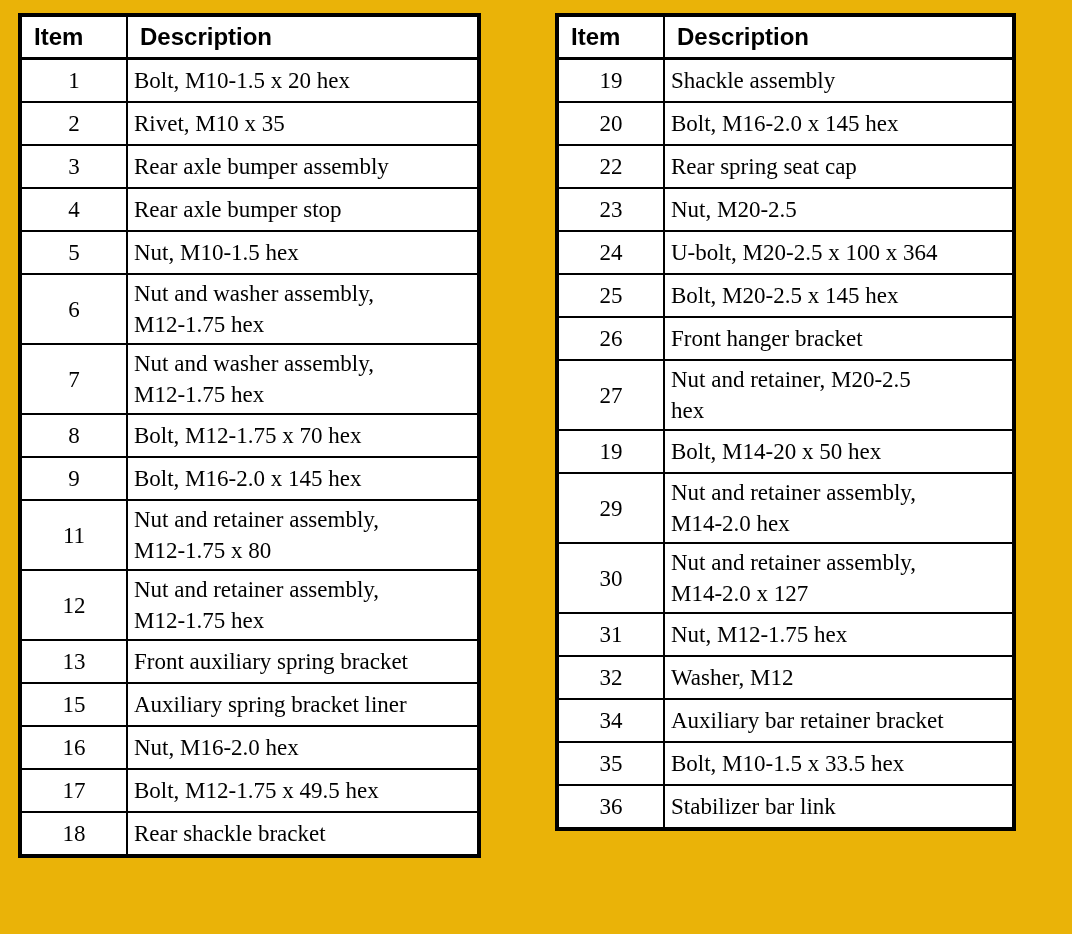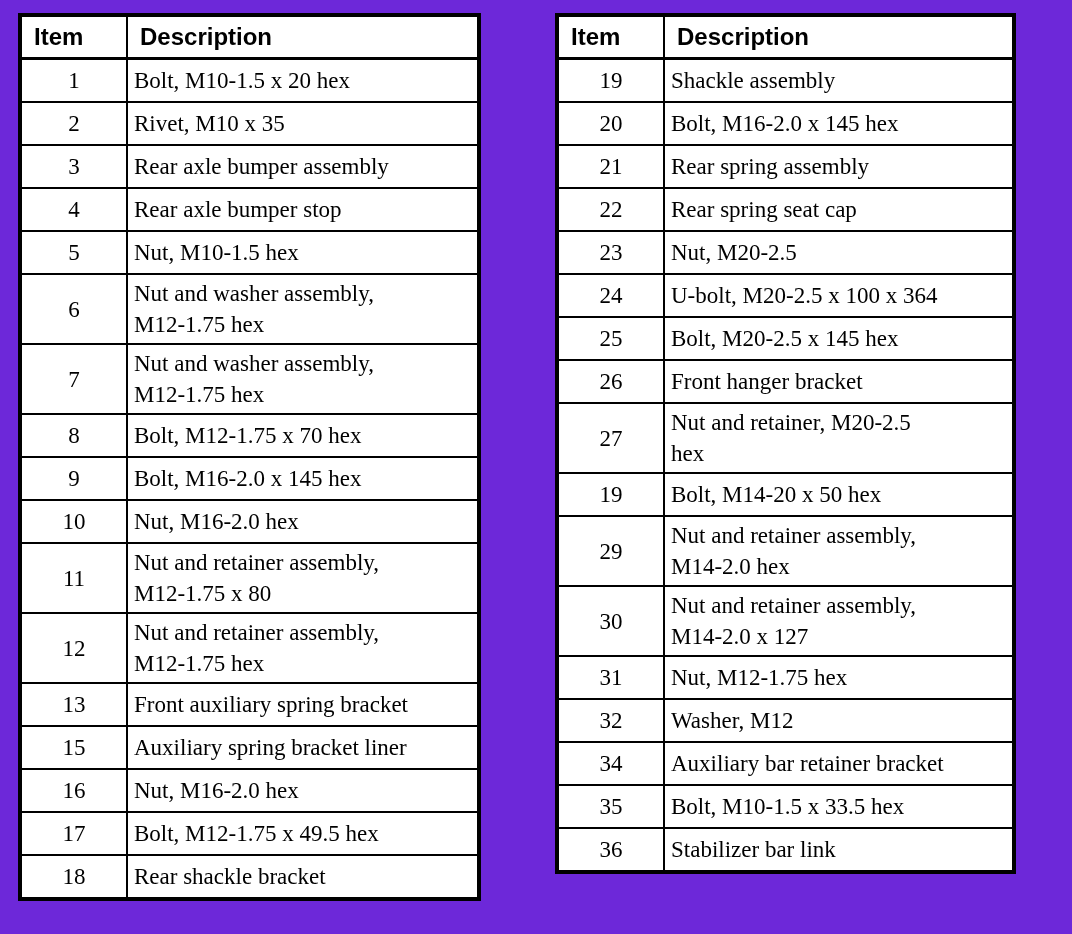--- a/index.html
+++ b/index.html
@@ -4,21 +4,21 @@
 <style>
   html, body {
     margin: 0;
     padding: 0;
     background: #ffffff;
   }
   .page {
     position: relative;
     width: 1072px;
     height: 934px;
-    background: #6d28d9;
+    background: #eab308;
     color: #000000;
     font-family: "Liberation Serif", serif;
     overflow: hidden;
   }
   table.parts-table {
     position: absolute;
     border-collapse: collapse;
     table-layout: fixed;
     background: #ffffff;
   }
@@ -110,24 +110,20 @@
         <tr>
           <td class="col-item">8</td>
           <td class="col-desc">Bolt, M12-1.75 x 70 hex</td>
         </tr>
 
         <tr>
           <td class="col-item">9</td>
           <td class="col-desc">Bolt, M16-2.0 x 145 hex</td>
         </tr>
 
-        <tr>
-          <td class="col-item">10</td>
-          <td class="col-desc">Nut, M16-2.0 hex</td>
-        </tr>
 
         <tr>
           <td class="col-item">11</td>
           <td class="col-desc">Nut and retainer assembly,
 M12-1.75 x 80</td>
         </tr>
 
         <tr>
           <td class="col-item">12</td>
           <td class="col-desc">Nut and retainer assembly,
@@ -174,24 +170,20 @@
         <tr>
           <td class="col-item">19</td>
           <td class="col-desc">Shackle assembly</td>
         </tr>
 
         <tr>
           <td class="col-item">20</td>
           <td class="col-desc">Bolt, M16-2.0 x 145 hex</td>
         </tr>
 
-        <tr>
-          <td class="col-item">21</td>
-          <td class="col-desc">Rear spring assembly</td>
-        </tr>
 
         <tr>
           <td class="col-item">22</td>
           <td class="col-desc">Rear spring seat cap</td>
         </tr>
 
         <tr>
           <td class="col-item">23</td>
           <td class="col-desc">Nut, M20-2.5</td>
         </tr>

